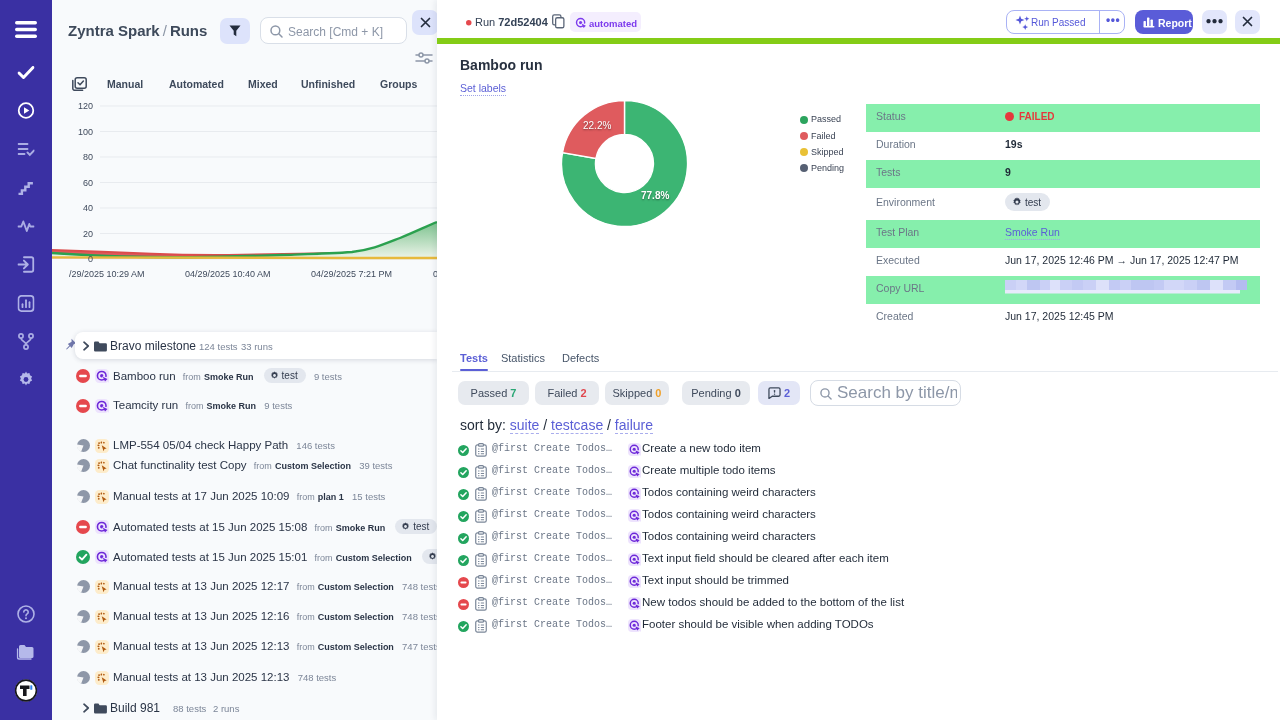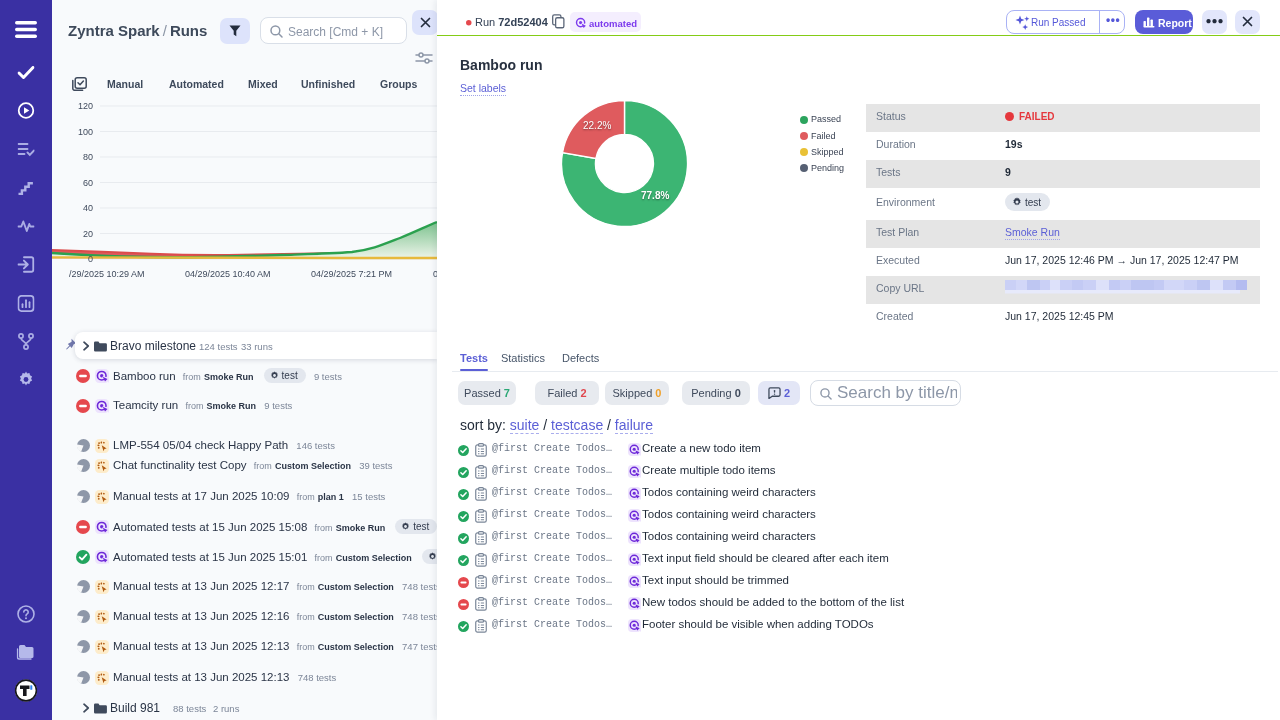--- a/index.html
+++ b/index.html
@@ -20,28 +20,28 @@
 .lp-tabs span { position:absolute; top:2px; }
 
 .row { position:absolute; left:0; width:385px; height:30px; font-size:11.5px; color:#2a3446; }
 .row .ttl { position:absolute; left:61px; top:8px; white-space:nowrap; }
 .row .from { color:#7c8698; font-size:9px; font-weight:400; }
 .row .fromb { color:#2a3446; font-size:9px; font-weight:bold; }
 .row .cnt { color:#7c8698; font-size:9.5px; }
 .pillenv { display:inline-block; background:#e3e7ee; border-radius:9px; font-size:10px; color:#333c4e; padding:2px 8px 2px 6px; position:relative; top:-1px; }
 
 #rightpanel { position:absolute; left:437px; top:0; width:843px; height:720px; background:#ffffff; box-shadow:-2px 0 6px rgba(30,40,70,0.08); }
-#rp-topbar { position:absolute; left:0; top:0; width:843px; height:36px; border-bottom:1px solid #84cc16; }
+#rp-topbar { position:absolute; left:0; top:0; width:843px; height:44px; border-bottom:6px solid #84cc16; }
 .rp-h1 { position:absolute; left:23px; top:57px; font-size:14px; font-weight:bold; color:#27303f; }
 .setlabels { position:absolute; left:23px; top:82px; font-size:10.5px; color:#5b5fd6; border-bottom:1px dotted #9fa4e8; padding-bottom:1px; }
 
 .trow { position:absolute; left:429px; width:394px; font-size:10.5px; }
 .trow .lbl { position:absolute; left:10px; color:#6b7687; }
 .trow .val { position:absolute; left:139px; color:#1f2937; white-space:nowrap; }
-.trow.alt { background:#e5e5e5; }
+.trow.alt { background:#86efac; }
 
 .rp-tabs { position:absolute; left:23px; top:352px; font-size:11px; color:#475569; }
 .rp-tabs .t { }
 .rp-tabs .active { color:#5b5fd6; font-weight:600; }
 .tabline { position:absolute; left:15px; top:371px; width:826px; height:1px; background:#e7ebf0; }
 .tabunder { position:absolute; left:23px; top:369px; width:28px; height:2px; background:#5b5fd6; border-radius:2px; }
 
 .fpill { position:absolute; top:381px; height:24px; background:#e7eaef; border-radius:7px; font-size:11px; color:#3f4a5c; line-height:24px; text-align:center; }
 .fsearch { position:absolute; left:373px; top:380px; width:151px; height:26px; border:1px solid #d6dce5; border-radius:8px; background:#fff; }
 .fsearch .ph { position:absolute; left:26px; top:2px; font-size:17px; color:#8d97a8; white-space:nowrap; overflow:hidden; width:120px; }
@@ -586,21 +586,21 @@
       </div>
       <div class="trow" style="top:304px;height:28px">
         <span class="lbl" style="top:6px">Created</span>
         <span class="val" style="top:6px">Jun 17, 2025 12:45 PM</span>
       </div>
     </div>
   <div class="rp-tabs"><span class="t active" style="margin-right:13px">Tests</span><span class="t" style="margin-right:17px">Statistics</span><span class="t">Defects</span></div>
   <div class="tabline"></div>
   <div class="tabunder"></div>
   <div id="pills">
-      <div class="fpill" style="left:21px;width:58px">Passed <b style="color:#2aa775;font-weight:600">7</b></div>
+      <div class="fpill" style="left:21px;width:71px">Passed <b style="color:#2aa775;font-weight:600">7</b></div>
       <div class="fpill" style="left:98px;width:64px">Failed <b style="color:#e0474e;font-weight:600">2</b></div>
       <div class="fpill" style="left:168px;width:64px">Skipped <b style="color:#f0a028;font-weight:600">0</b></div>
       <div class="fpill" style="left:245px;width:68px">Pending <b style="font-weight:600;color:#3f4a5c">0</b></div>
       <div class="fpill" style="left:321px;width:42px;background:#e3e6f6">
   <svg width="13" height="12" viewBox="0 0 14 13" style="position:relative;top:2px">
           <path d="M1 2.5 a1.5 1.5 0 0 1 1.5-1.5 h9 a1.5 1.5 0 0 1 1.5 1.5 v6 a1.5 1.5 0 0 1 -1.5 1.5 h-7 l-3.5 2.5z" stroke="#3f4a5c" stroke-width="1.4" fill="none" stroke-linejoin="round"></path>
           <rect x="6.3" y="3.2" width="1.5" height="3" rx="0.7" fill="#3f4a5c"></rect>
           <rect x="6.3" y="7" width="1.5" height="1.5" rx="0.7" fill="#3f4a5c"></rect>
         </svg>
   <b style="color:#5b5fd6;font-weight:600"> 2</b></div>

